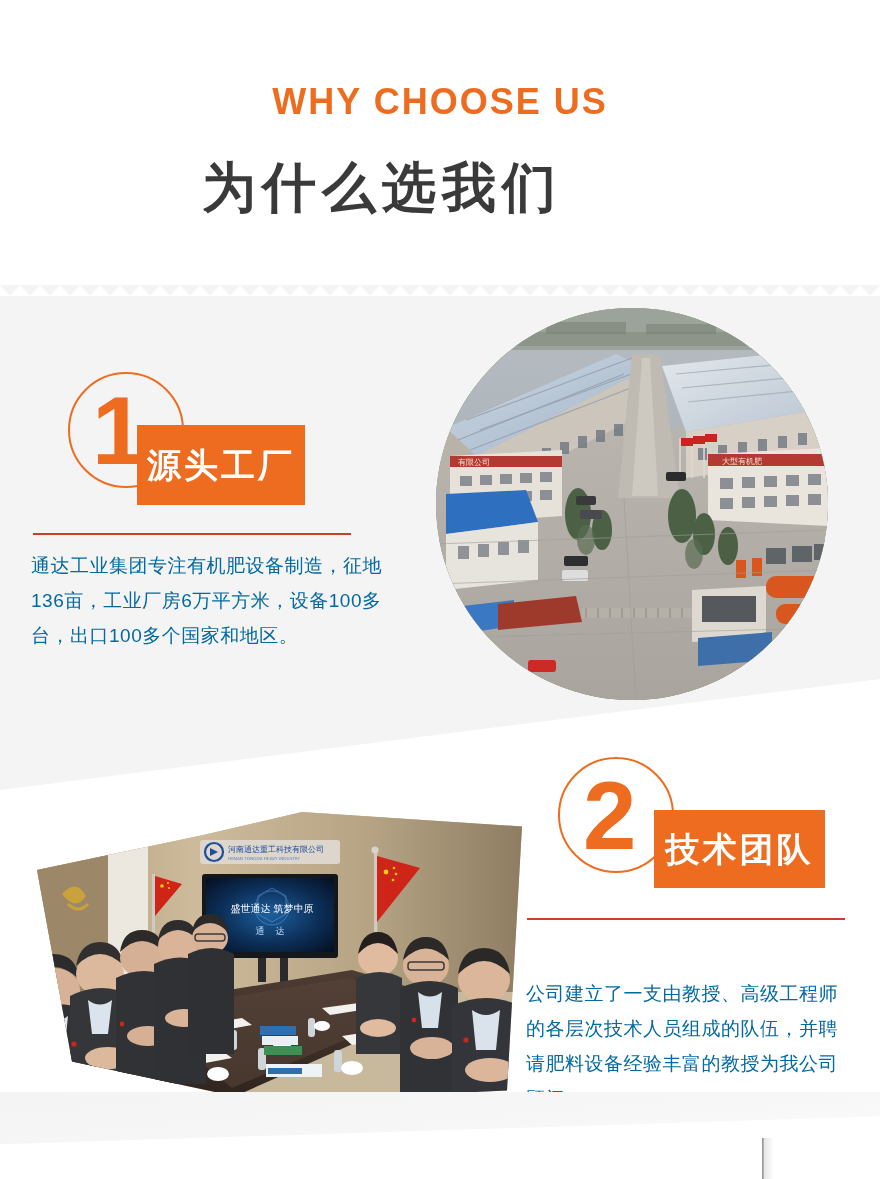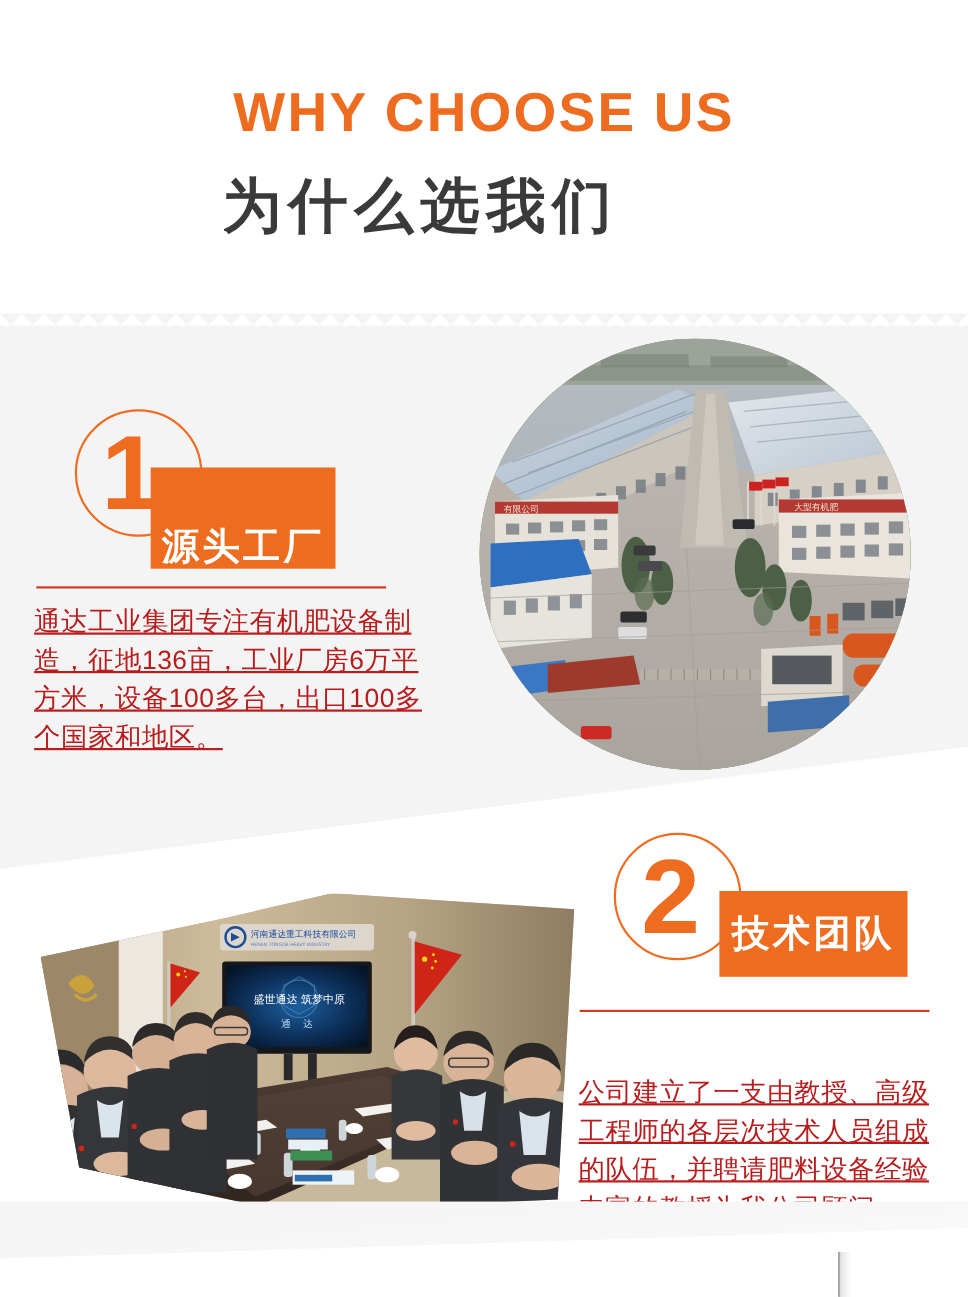--- a/index.html
+++ b/index.html
@@ -9,21 +9,21 @@
     font-family:"Liberation Sans","DejaVu Sans",sans-serif;
     overflow:hidden;
     position:relative;
   }
   .page{position:relative;width:880px;height:1179px;overflow:hidden;background:#fff;}
 
   
   .header{position:absolute;left:0;top:0;width:880px;height:285px;background:#fff;}
   .title-en{
     position:absolute;left:0;top:78px;width:880px;text-align:center;
-    font-size:50px;font-weight:bold;color:#ee6c1f;letter-spacing:2px;
+    font-size:36px;font-weight:bold;color:#ee6c1f;letter-spacing:2px;
     line-height:48px;
   }
   .title-cn{
     position:absolute;left:0;top:152px;width:764px;text-align:center;
     font-size:54px;font-weight:bold;color:#3a3a3a;letter-spacing:6px;
     line-height:70px;
   }
 
   
   .gray-zone{
@@ -68,23 +68,22 @@
     display:flex;align-items:center;justify-content:center;
   }
   .badge-box span{
     color:#ffffff;font-size:34px;font-weight:bold;letter-spacing:3px;
     line-height:40px;
   }
 
   .rule{position:absolute;height:2px;background:#d13b28;}
 
   .desc{
-    position:absolute;color:#b91c1c;font-size:24px;line-height:35px;
+    position:absolute;color:#0369a1;font-size:19px;line-height:35px;
     letter-spacing:0.5px;
-    text-decoration:underline;
   }
 
   
   .bottom-fade{
     position:absolute;left:0;top:1092px;width:880px;height:87px;
     background:linear-gradient(to bottom right,#f4f4f4 0%,#f7f7f7 50%,#ffffff 100%);
     clip-path:polygon(0 0, 100% 0, 100% 28%, 0 60%);
   }
   .bottom-line{
     position:absolute;left:762px;top:1138px;width:2px;height:41px;
@@ -338,21 +337,21 @@
         <line x1="0" y1="236" x2="392" y2="222"></line>
           <line x1="0" y1="276" x2="392" y2="262"></line>
         <line x1="0" y1="330" x2="392" y2="320"></line>
           <line x1="188" y1="190" x2="200" y2="392"></line>
       </g>
     </svg>
   </div>
 
   <div class="badge-circle" style="left:68px;top:372px;width:116px;height:116px;"></div>
   <div class="badge-num" style="left:92px;top:383px;">1</div>
-  <div class="badge-box" style="left:137px;top:425px;width:168px;height:92px;align-items:flex-end;">
+  <div class="badge-box" style="left:137px;top:425px;width:168px;height:80px;">
     <span>源头工厂</span>
   </div>
   <div class="rule" style="left:33px;top:533px;width:318px;"></div>
   <div class="desc" style="left:31px;top:548px;width:360px;">通达工业集团专注有机肥设备制造，征地136亩，工业厂房6万平方米，设备100多台，出口100多个国家和地区。</div>
 
   <div class="photo-poly">
     <svg width="500" height="290" viewBox="0 0 500 290" aria-hidden="true">
       <defs>
         <linearGradient id="wallG" x1="0" y1="0" x2="1" y2="0">
           <stop offset="0" stop-color="#b09a78"></stop>

